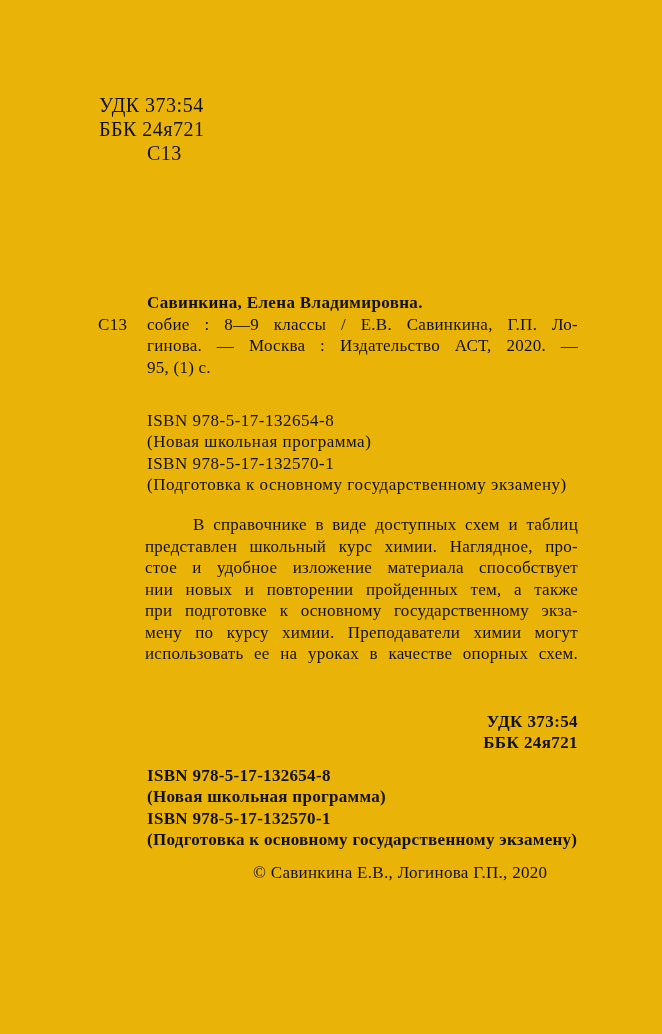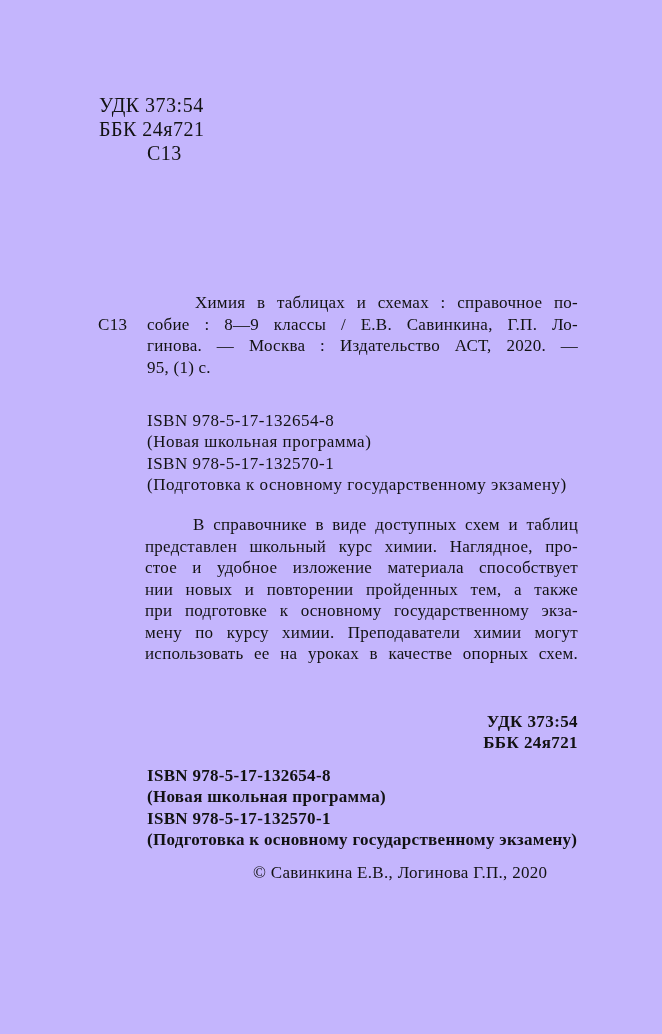--- a/index.html
+++ b/index.html
@@ -4,21 +4,21 @@
 <style>
   html, body {
     margin: 0;
     padding: 0;
     background: #ffffff;
   }
   .page {
     position: relative;
     width: 662px;
     height: 1034px;
-    background: #c4b5fd;
+    background: #eab308;
     color: #121212;
     font-family: "Liberation Serif", "DejaVu Serif", serif;
     overflow: hidden;
   }
   
   .top-codes {
     position: absolute;
     left: 99px;
     top: 93px;
     font-size: 20px;
@@ -115,21 +115,21 @@
 <div class="page">
 
   <div class="top-codes">
     <div>УДК 373:54</div>
     <div>ББК 24я721</div>
     <div class="sign">С13</div>
   </div>
 
   <div class="card">
     <div class="card-sign">С13</div>
-    <div class="jl ind">Химия в таблицах и схемах : справочное по-</div>
+    <div class="heading">Савинкина, Елена Владимировна.</div>
     <div class="jl">собие : 8—9 классы / Е.В. Савинкина, Г.П. Ло-</div>
     <div class="jl">гинова. — Москва : Издательство АСТ, 2020. —</div>
     <div>95, (1) с.</div>
   </div>
 
   <div class="isbn-top">
     <div>ISBN 978-5-17-132654-8</div>
     <div>(Новая школьная программа)</div>
     <div>ISBN 978-5-17-132570-1</div>
     <div>(Подготовка к основному государственному экзамену)</div>

